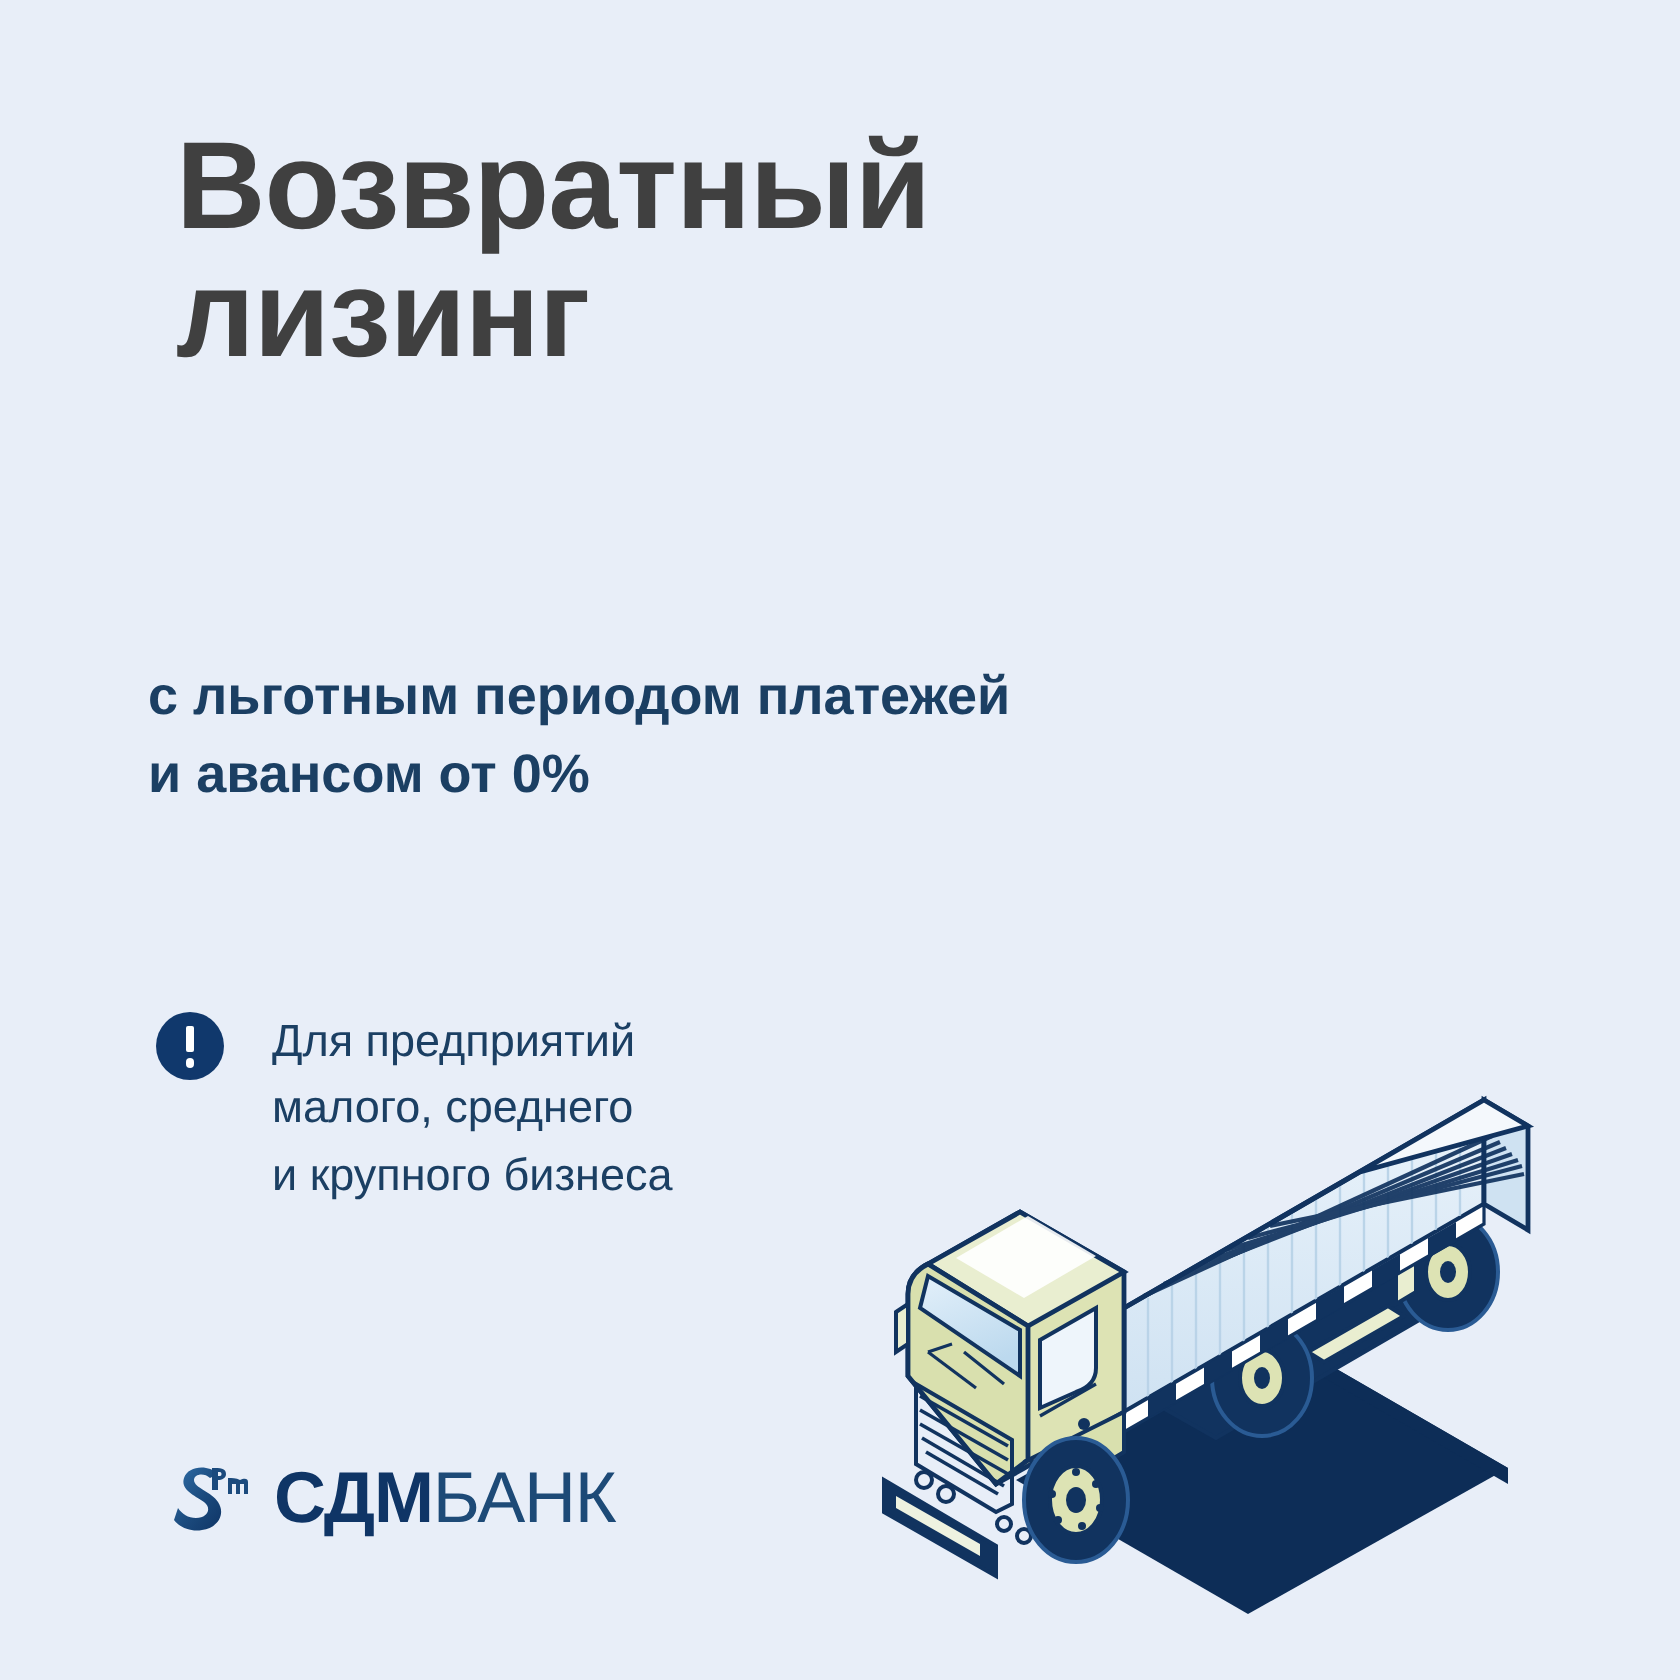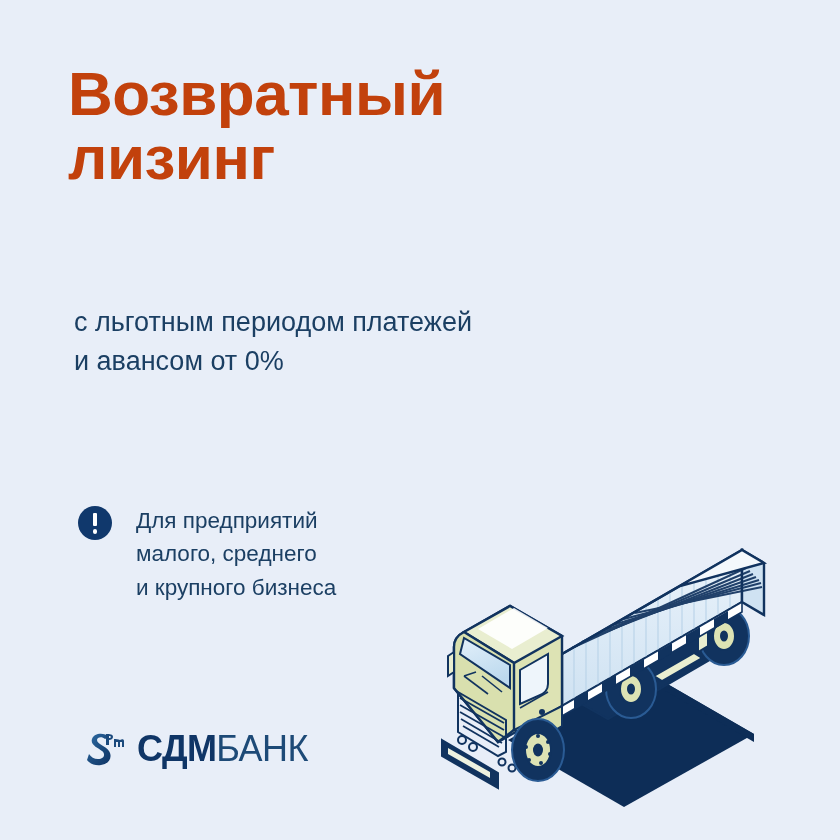--- a/index.html
+++ b/index.html
@@ -16,40 +16,40 @@
     position: relative;
     width: 840px;
     height: 840px;
     overflow: hidden;
     background: #e8eef8;
   }
 
   
   .headline {
     position: absolute;
-    left: 68px;
+    left: 88px;
     top: 62px;
     width: 640px;
     font-size: 62px;
     line-height: 1.03;
     font-weight: 700;
     letter-spacing: -0.5px;
-    color: #c2410c;
+    color: #404040;
     white-space: pre-line;
   }
 
   
   .subtitle {
     position: absolute;
     left: 74px;
-    top: 303px;
+    top: 329px;
     width: 620px;
     font-size: 27px;
     line-height: 1.44;
-    font-weight: 400;
+    font-weight: 700;
     color: #1b3f63;
     white-space: pre-line;
   }
 
   
   .note {
     position: absolute;
     left: 78px;
     top: 504px;
     display: flex;

